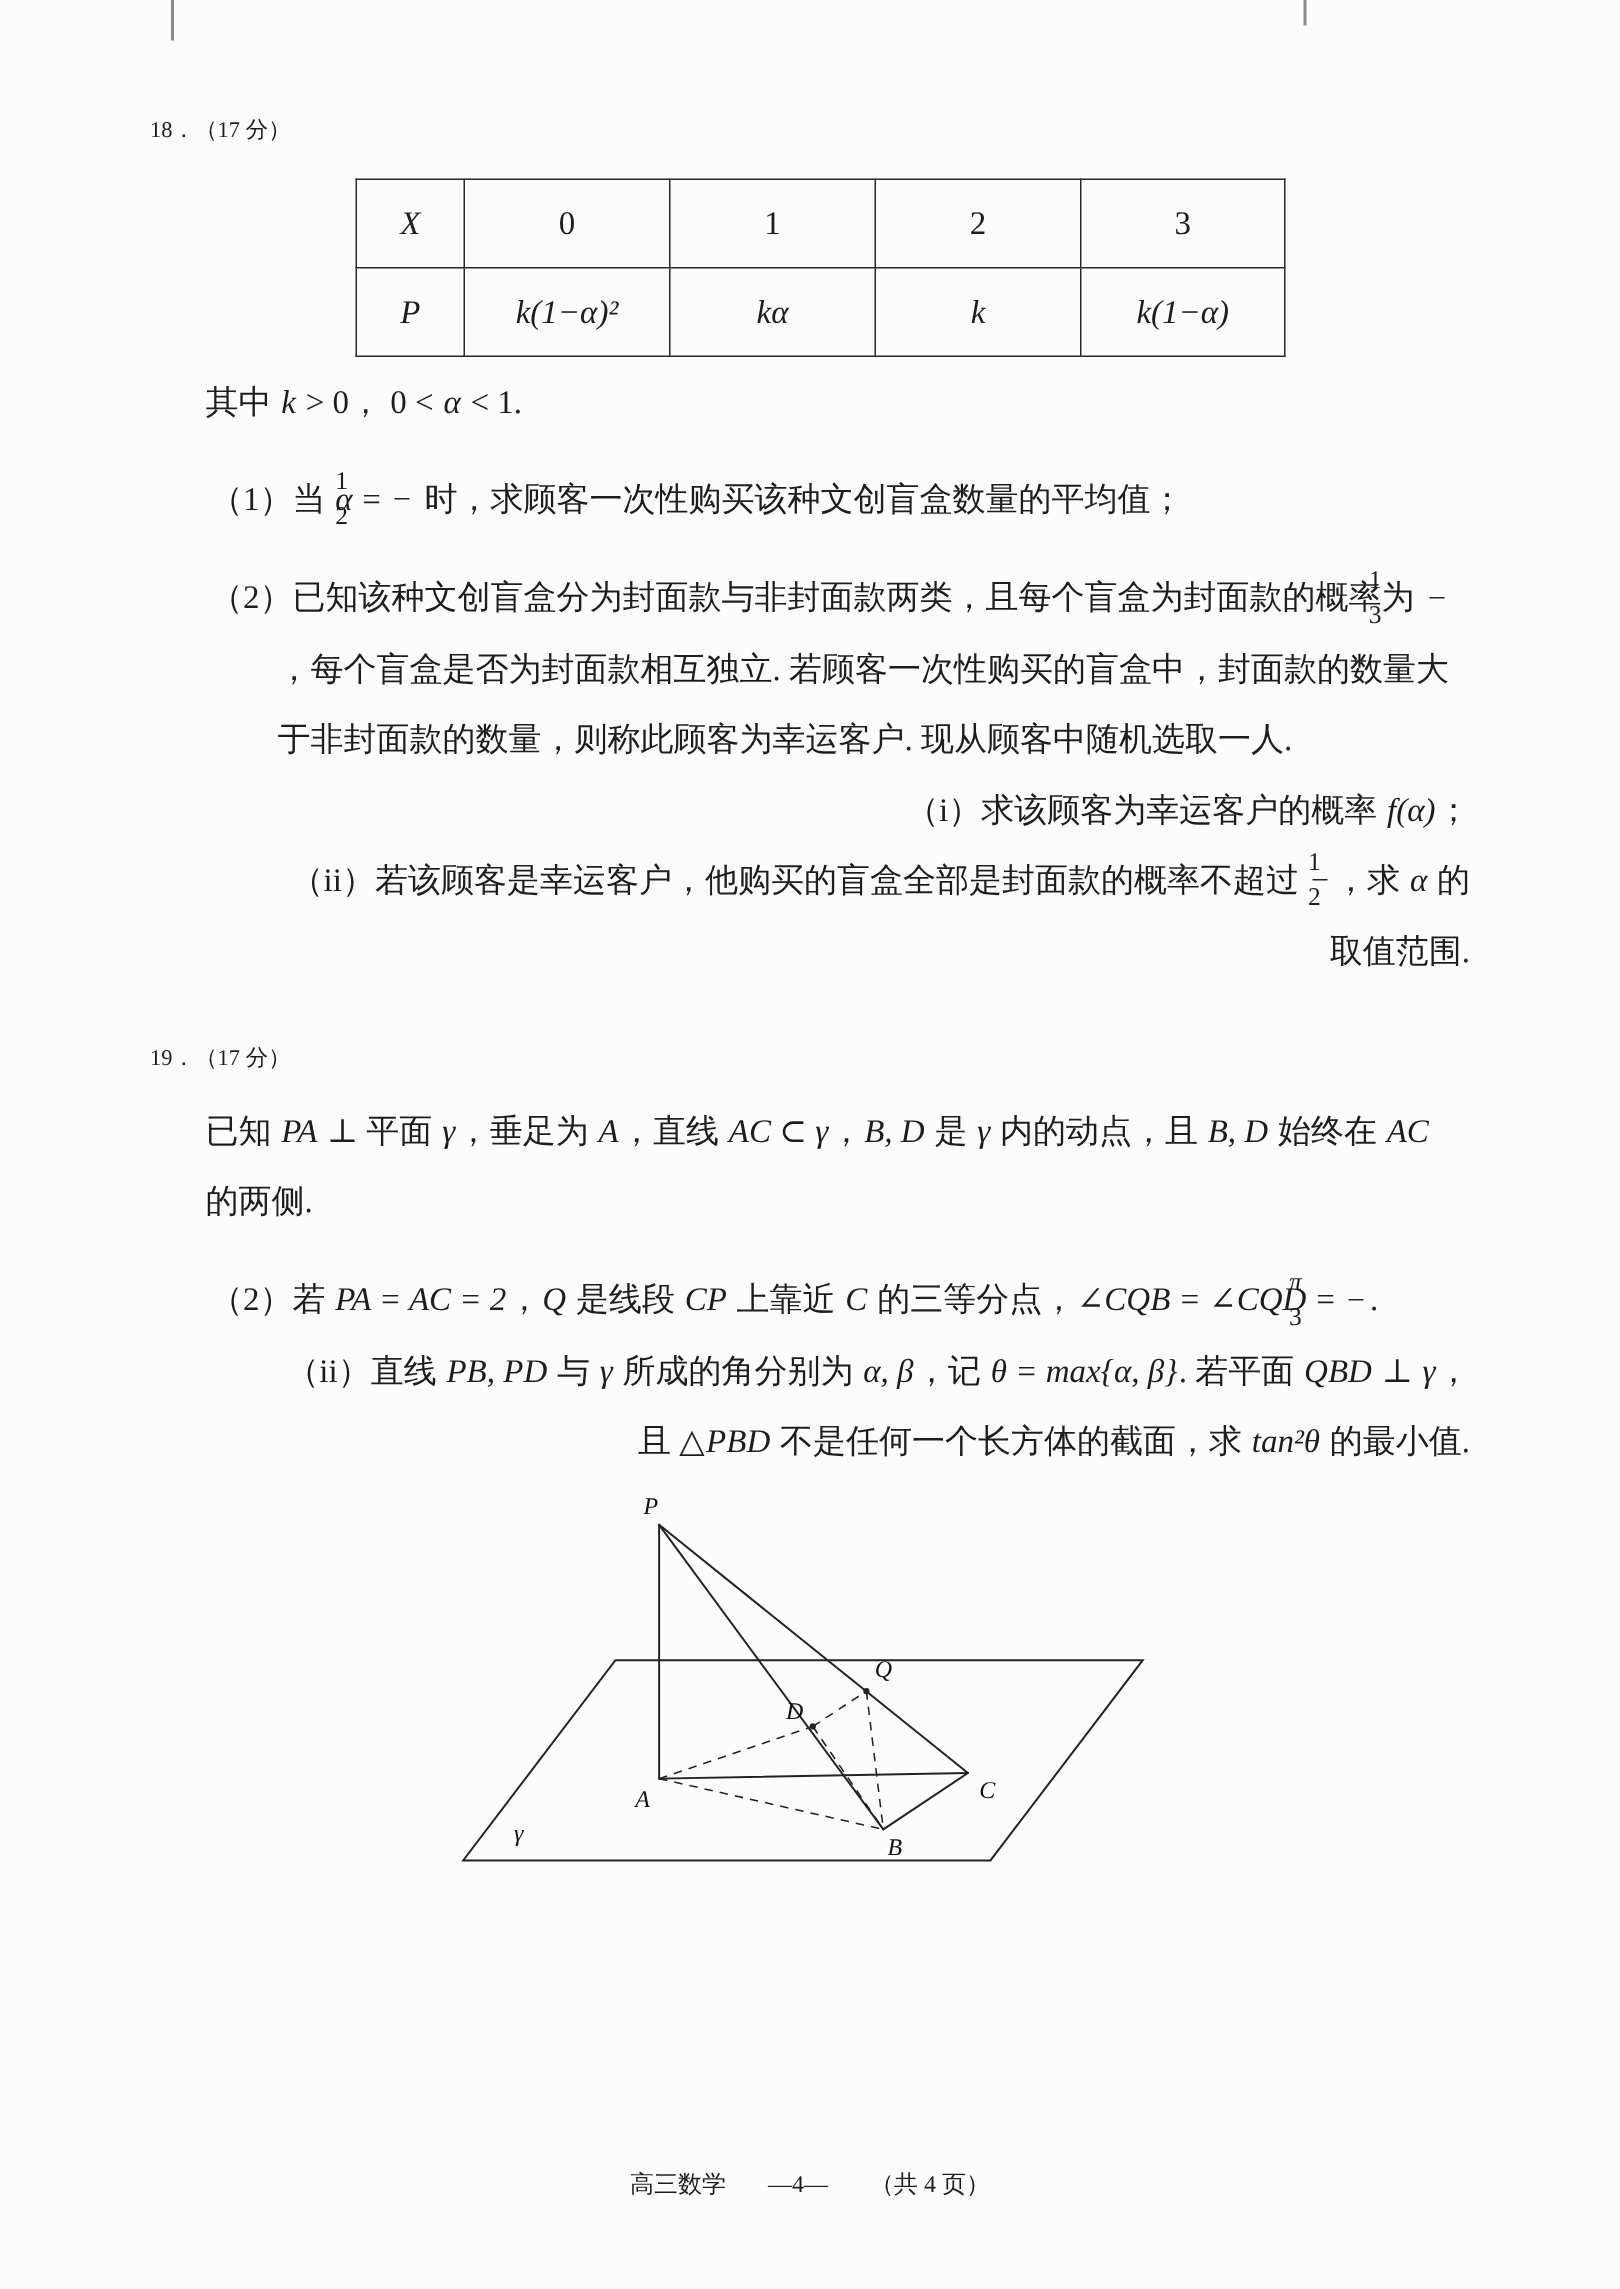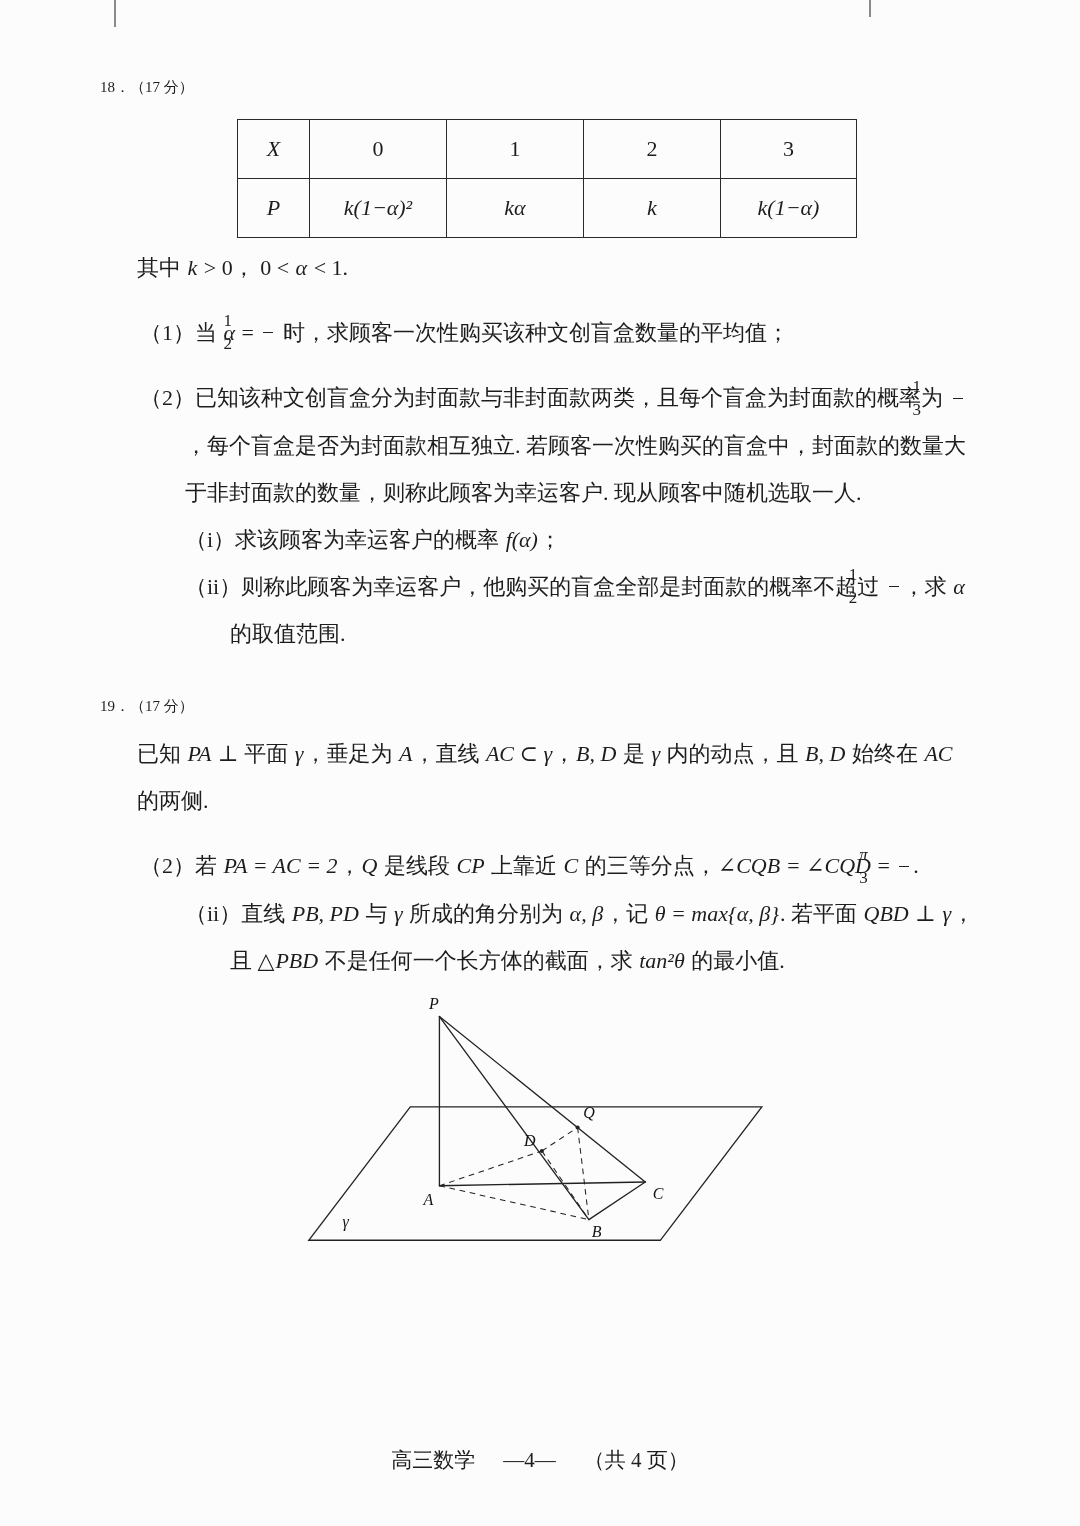--- a/index.html
+++ b/index.html
@@ -10,21 +10,21 @@
     position:relative;overflow:hidden;
   }
   .crop{position:absolute;top:0;background:#8a8a8a;width:2px;}
   .crop-l{left:114px;height:27px;}
   .crop-r{left:869px;height:17px;}
   .page{padding:64px 100px 0 100px;}
   p{margin:0;font-size:22px;line-height:47px;}
   .prob-num{font-size:15px;}
   .indent1{padding-left:37px;}
   .item{padding-left:85px;text-indent:-45px;}
-  .sub{padding-left:130px;text-indent:-45px;}
+  .sub{padding-left:130px;text-indent:-45px;text-align:right;}
   .mt6{margin-top:18px;}
   .mt26{margin-top:26px;}
   .cn{font-style:normal;}
   .m{font-style:italic;padding:0 1px;}
   .frac{
     display:inline-flex;flex-direction:column;align-items:center;
     vertical-align:middle;font-size:17px;line-height:20px;margin:0 4px;
     transform:translateY(-2px);
   }
   .frac .fn{border-bottom:1.4px solid #222;padding:0 5px 1px;}
@@ -33,21 +33,21 @@
   table.dist td{
     border:1.7px solid #2a2a2a;text-align:center;vertical-align:middle;
     height:58px;font-size:22px;padding:0;
   }
   .fig{margin:10px auto 0;width:470px;}
   .fig svg{display:block;width:100%;height:auto;}
   .solid line,.solid polygon{stroke:#222;stroke-width:1.4;fill:none;stroke-linecap:round;}
   .dashed line{stroke:#222;stroke-width:1.1;stroke-dasharray:6 5;fill:none;}
   .lbl text{font-size:17px;font-style:italic;fill:#111;font-family:"Liberation Serif","DejaVu Serif",serif;}
   .pt{fill:#222;}
-  .footer{position:absolute;left:0;right:0;top:1446px;text-align:center;font-size:21px;}
+  .footer{position:absolute;left:0;right:0;top:1446px;text-align:center;font-size:16px;}
   .footer span{margin:0 14px;}
 </style>
 </head>
 <body>
 
 <div class="crop crop-l"></div>
 <div class="crop crop-r"></div>
 
 <div class="page">
 
@@ -88,21 +88,21 @@
           <span class="fd">2</span>
         </span><span class="cn"> 时，求顾客一次性购买该种文创盲盒数量的平均值；</span></p>
 
     <p class="item mt6"><span class="cn">（2）已知该种文创盲盒分为封面款与非封面款两类，且每个盲盒为封面款的概率为 </span><span class="frac">
           <span class="fn">1</span>
           <span class="fd">3</span>
         </span><span class="cn">，每个盲盒是否为封面款相互独立. 若顾客一次性购买的盲盒中，封面款的数量大于非封面款的数量，则称此顾客为幸运客户. 现从顾客中随机选取一人.</span></p>
 
     <p class="sub"><span class="cn">（i）求该顾客为幸运客户的概率 </span><span class="m">f(α)</span><span class="cn">；</span></p>
 
-    <p class="sub"><span class="cn">（ii）则称此顾客为幸运客户，他购买的盲盒全部是封面款的概率不超过 </span><span class="frac">
+    <p class="sub"><span class="cn">（ii）若该顾客是幸运客户，他购买的盲盒全部是封面款的概率不超过 </span><span class="frac">
           <span class="fn">1</span>
           <span class="fd">2</span>
         </span><span class="cn">，求 </span><span class="m">α</span><span class="cn"> 的取值范围.</span></p>
   </section>
 
   <section class="mt26">
     <p class="prob-num">19．（17 分）</p>
 
     <p class="indent1"><span class="cn">已知 </span><span class="m">PA</span><span class="cn"> ⊥ 平面 </span><span class="m">γ</span><span class="cn">，垂足为 </span><span class="m">A</span><span class="cn">，直线 </span><span class="m">AC ⊂ γ</span><span class="cn">，</span><span class="m">B, D</span><span class="cn"> 是 </span><span class="m">γ</span><span class="cn"> 内的动点，且 </span><span class="m">B, D</span><span class="cn"> 始终在 </span><span class="m">AC</span><span class="cn"> 的两侧.</span></p>
 

